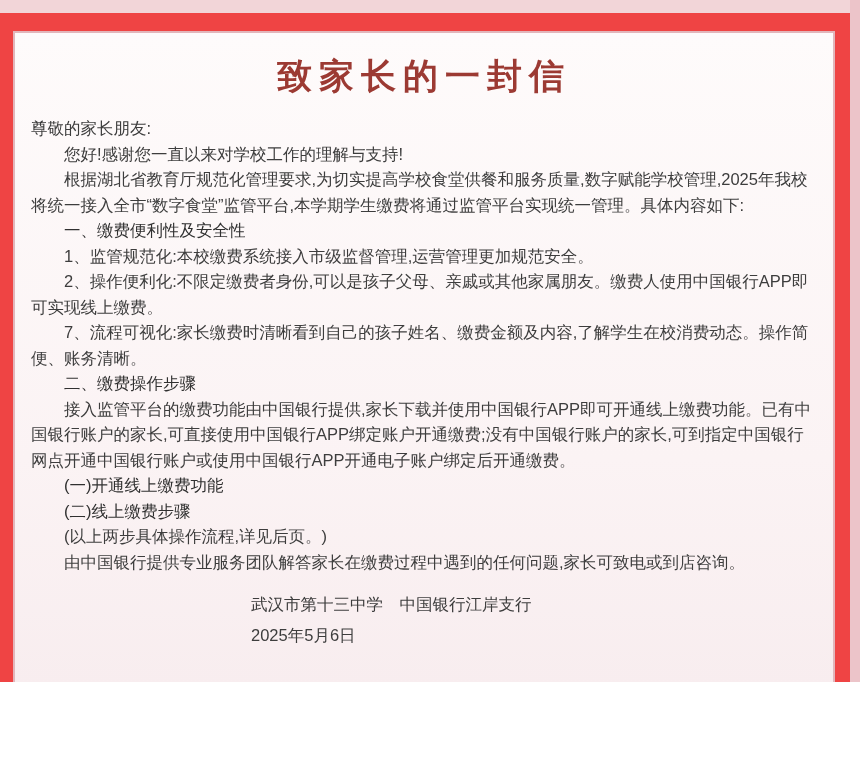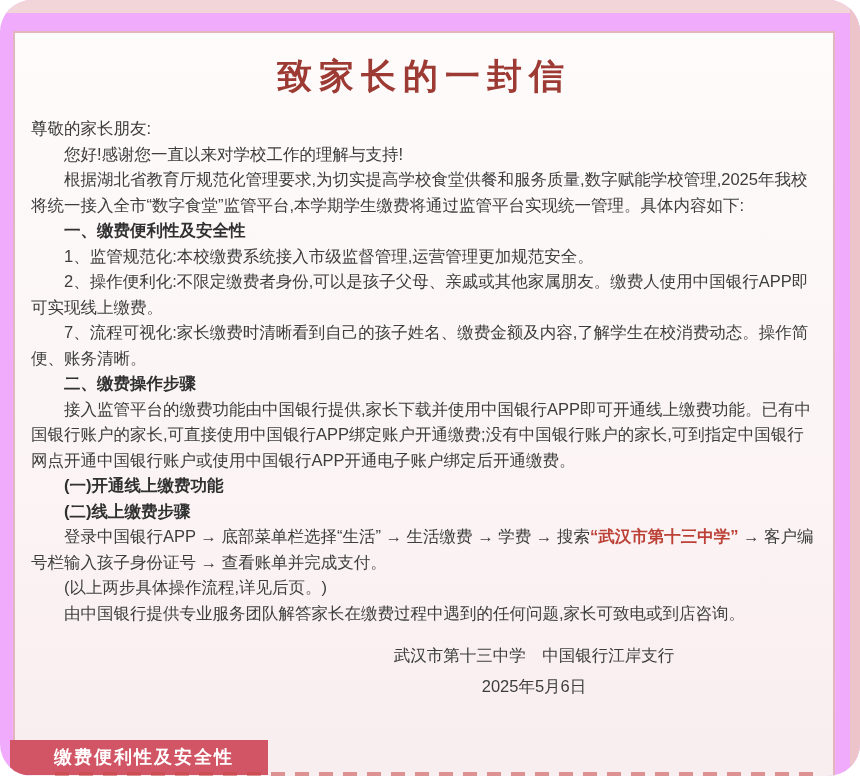--- a/index.html
+++ b/index.html
@@ -2,22 +2,22 @@
 <html><head>
 <meta charset="utf-8">
 <style>
   html, body { margin:0; padding:0; }
   body {
     width:860px; height:776px; overflow:hidden;
     background:#ffffff;
     font-family:"Liberation Sans","DejaVu Sans",sans-serif;
   }
   .canvas {
-    position:relative; width:860px; height:776px;
-    background:#f0abfc; overflow:hidden;border-radius:32px;
+    position:relative; width:860px; height:682px;
+    background:#ef4444; overflow:hidden;
   }
   .top-band {
     position:absolute; top:0; left:0; width:100%; height:13px;
     background:#f2d5d8;
   }
   .right-band {
     position:absolute; top:0; right:0; width:10px; height:100%;
     background:#ecc4c9;
   }
   .frame {
@@ -29,24 +29,24 @@
   .content { padding:10px 16px 0 16px; }
   .title {
     text-align:center;
     font-family:"DejaVu Serif","Liberation Serif",serif;
     font-weight:bold; font-size:35px; color:#9c3a33;
     letter-spacing:7px; margin:10px 0 16px 0;
   }
   .body-text { font-size:16.5px; line-height:25.5px; color:#3d3d3d; }
   .body-text p { margin:0; }
   .indent { text-indent:2em; }
-  .bold { font-weight:bold; color:#303030; }
+  .bold { font-weight:normal; color:#303030; }
   .red-highlight { color:#bc4238; font-weight:bold; }
   .signature {
-    margin-top:14px; text-align:center; padding-left:220px;
+    margin-top:14px; text-align:left; padding-left:220px;
     font-size:16.5px; line-height:31px; color:#3d3d3d;
   }
   .banner {
     position:absolute; left:10px; top:740px;
     background:#d15565; color:#ffffff;
     font-weight:bold; font-size:18px; letter-spacing:2px;
     padding:5px 34px 6px 44px;
   }
   .cutoff-strip {
     position:absolute; left:55px; top:772px; width:760px; height:4px;
@@ -73,21 +73,20 @@
 
         <p class="indent bold">一、缴费便利性及安全性</p>
         <p class="indent">1、监管规范化:本校缴费系统接入市级监督管理,运营管理更加规范安全。</p>
         <p class="indent">2、操作便利化:不限定缴费者身份,可以是孩子父母、亲戚或其他家属朋友。缴费人使用中国银行APP即可实现线上缴费。</p>
         <p class="indent">7、流程可视化:家长缴费时清晰看到自己的孩子姓名、缴费金额及内容,了解学生在校消费动态。操作简便、账务清晰。</p>
 
         <p class="indent bold">二、缴费操作步骤</p>
         <p class="indent">接入监管平台的缴费功能由中国银行提供,家长下载并使用中国银行APP即可开通线上缴费功能。已有中国银行账户的家长,可直接使用中国银行APP绑定账户开通缴费;没有中国银行账户的家长,可到指定中国银行网点开通中国银行账户或使用中国银行APP开通电子账户绑定后开通缴费。</p>
         <p class="indent bold">(一)开通线上缴费功能</p>
         <p class="indent bold">(二)线上缴费步骤</p>
-        <p class="indent"><span>登录中国银行APP → 底部菜单栏选择“生活” → 生活缴费 → 学费 → 搜索</span><span class="red-highlight">“武汉市第十三中学”</span><span> → 客户编号栏输入孩子身份证号 → 查看账单并完成支付。</span></p>
         <p class="indent">(以上两步具体操作流程,详见后页。)</p>
 
         <p class="indent">由中国银行提供专业服务团队解答家长在缴费过程中遇到的任何问题,家长可致电或到店咨询。</p>
       </div>
 
       <div class="signature">
         <div>武汉市第十三中学　中国银行江岸支行</div>
         <div>2025年5月6日</div>
       </div>
 

